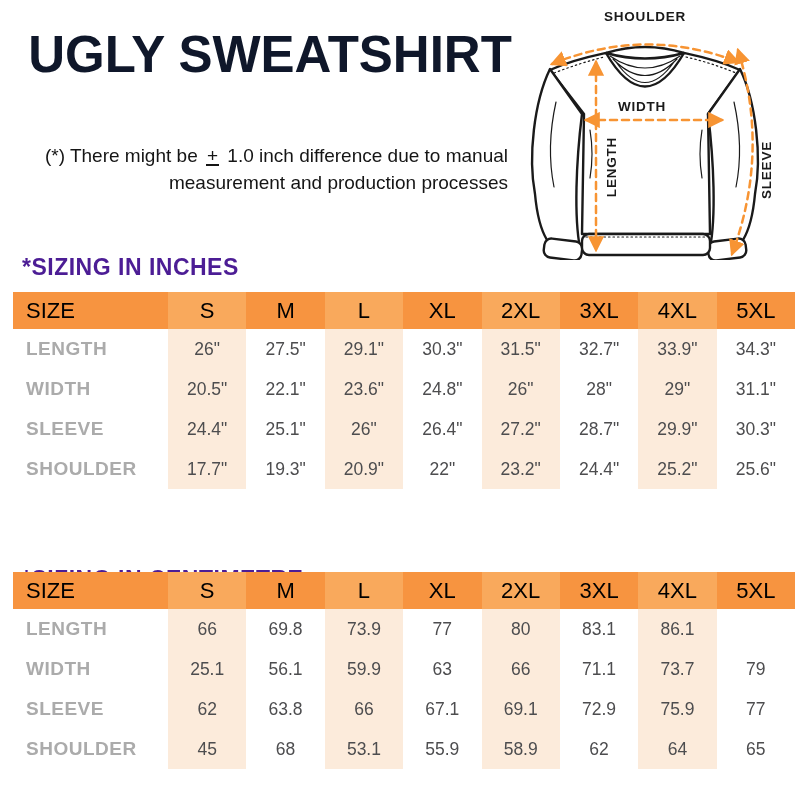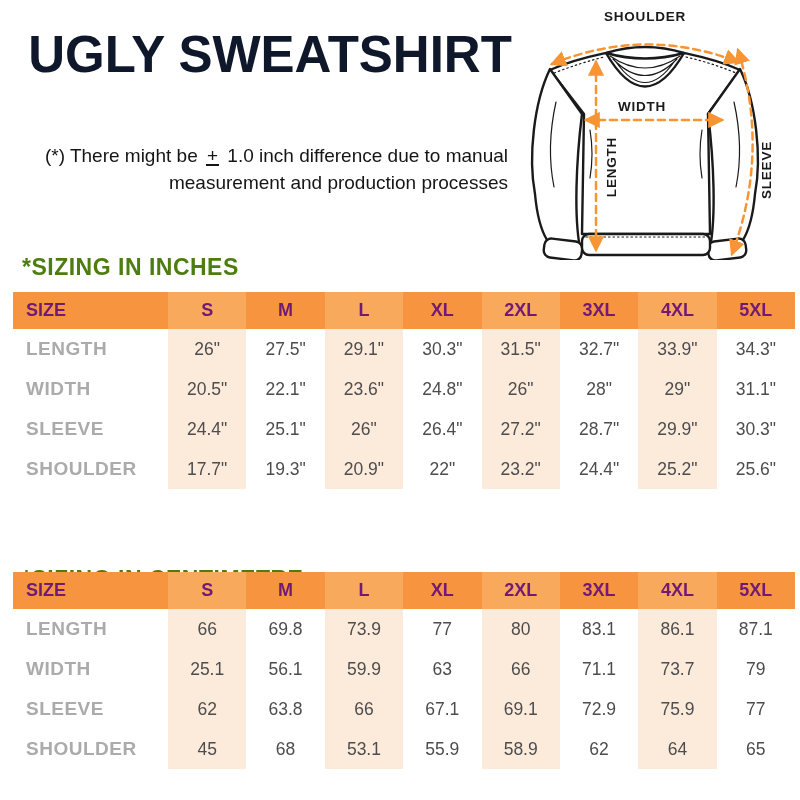--- a/index.html
+++ b/index.html
@@ -5,31 +5,31 @@
   html,body{margin:0;padding:0;background:#ffffff;}
   .canvas{position:relative;width:800px;height:800px;background:#ffffff;overflow:hidden;
           font-family:"Liberation Sans", sans-serif;}
   .title{position:absolute;left:0;top:26px;width:540px;text-align:center;
          color:#0f172a;font-weight:700;font-size:51px;line-height:1.13;letter-spacing:0px;}
   .note{position:absolute;left:28px;top:143px;width:480px;margin:0;
         color:#151515;font-size:19px;line-height:1.4;text-align:right;}
   .pm{display:inline-block;border-bottom:2px solid #151515;line-height:0.9;margin:0 3px;padding:0 1px;}
   .diagram{position:absolute;left:520px;top:2px;}
 
-  .heading{position:absolute;left:22px;color:#4d7c0f;font-weight:700;font-size:23px;letter-spacing:0.5px;}
+  .heading{position:absolute;left:22px;color:#4c1d95;font-weight:700;font-size:23px;letter-spacing:0.5px;}
   .h1{top:254px;}
   .h2{top:566px;}
 
   .table{position:absolute;left:13px;width:782px;}
   .t1{top:292px;}
   .t2{top:572px;}
   .thead,.tr{display:grid;grid-template-columns:155px repeat(8,1fr);}
   .thead{height:37px;background:#F79440;}
   .th{display:flex;align-items:center;justify-content:center;
-      color:#701a75;font-weight:700;font-size:18px;}
+      color:#000000;font-weight:400;font-size:22px;}
   .th.size-col{justify-content:flex-start;padding-left:13px;}
   .th.alt-head{background:#F9A95C;}
   .tr{height:40px;}
   .td{display:flex;align-items:center;justify-content:center;
       font-size:17.5px;color:#4D4D4F;}
   .td.label{justify-content:flex-start;padding-left:13px;
             color:#ABABAB;font-weight:700;font-size:19px;letter-spacing:0.5px;}
   .td.alt-col{background:#FCEBDB;}
 
   .shirt-line{fill:#ffffff;stroke:#1A1A1A;stroke-width:2.4;stroke-linejoin:round;}
@@ -163,21 +163,20 @@
     <div class="tbody">
         <div class="tr">
           <div class="td label">LENGTH</div>
           <div class="td alt-col">66</div>
           <div class="td">69.8</div>
           <div class="td alt-col">73.9</div>
           <div class="td">77</div>
           <div class="td alt-col">80</div>
           <div class="td">83.1</div>
           <div class="td alt-col">86.1</div>
-          <div class="td">87.1</div>
         </div>
         <div class="tr">
           <div class="td label">WIDTH</div>
           <div class="td alt-col">25.1</div>
           <div class="td">56.1</div>
           <div class="td alt-col">59.9</div>
           <div class="td">63</div>
           <div class="td alt-col">66</div>
           <div class="td">71.1</div>
           <div class="td alt-col">73.7</div>

